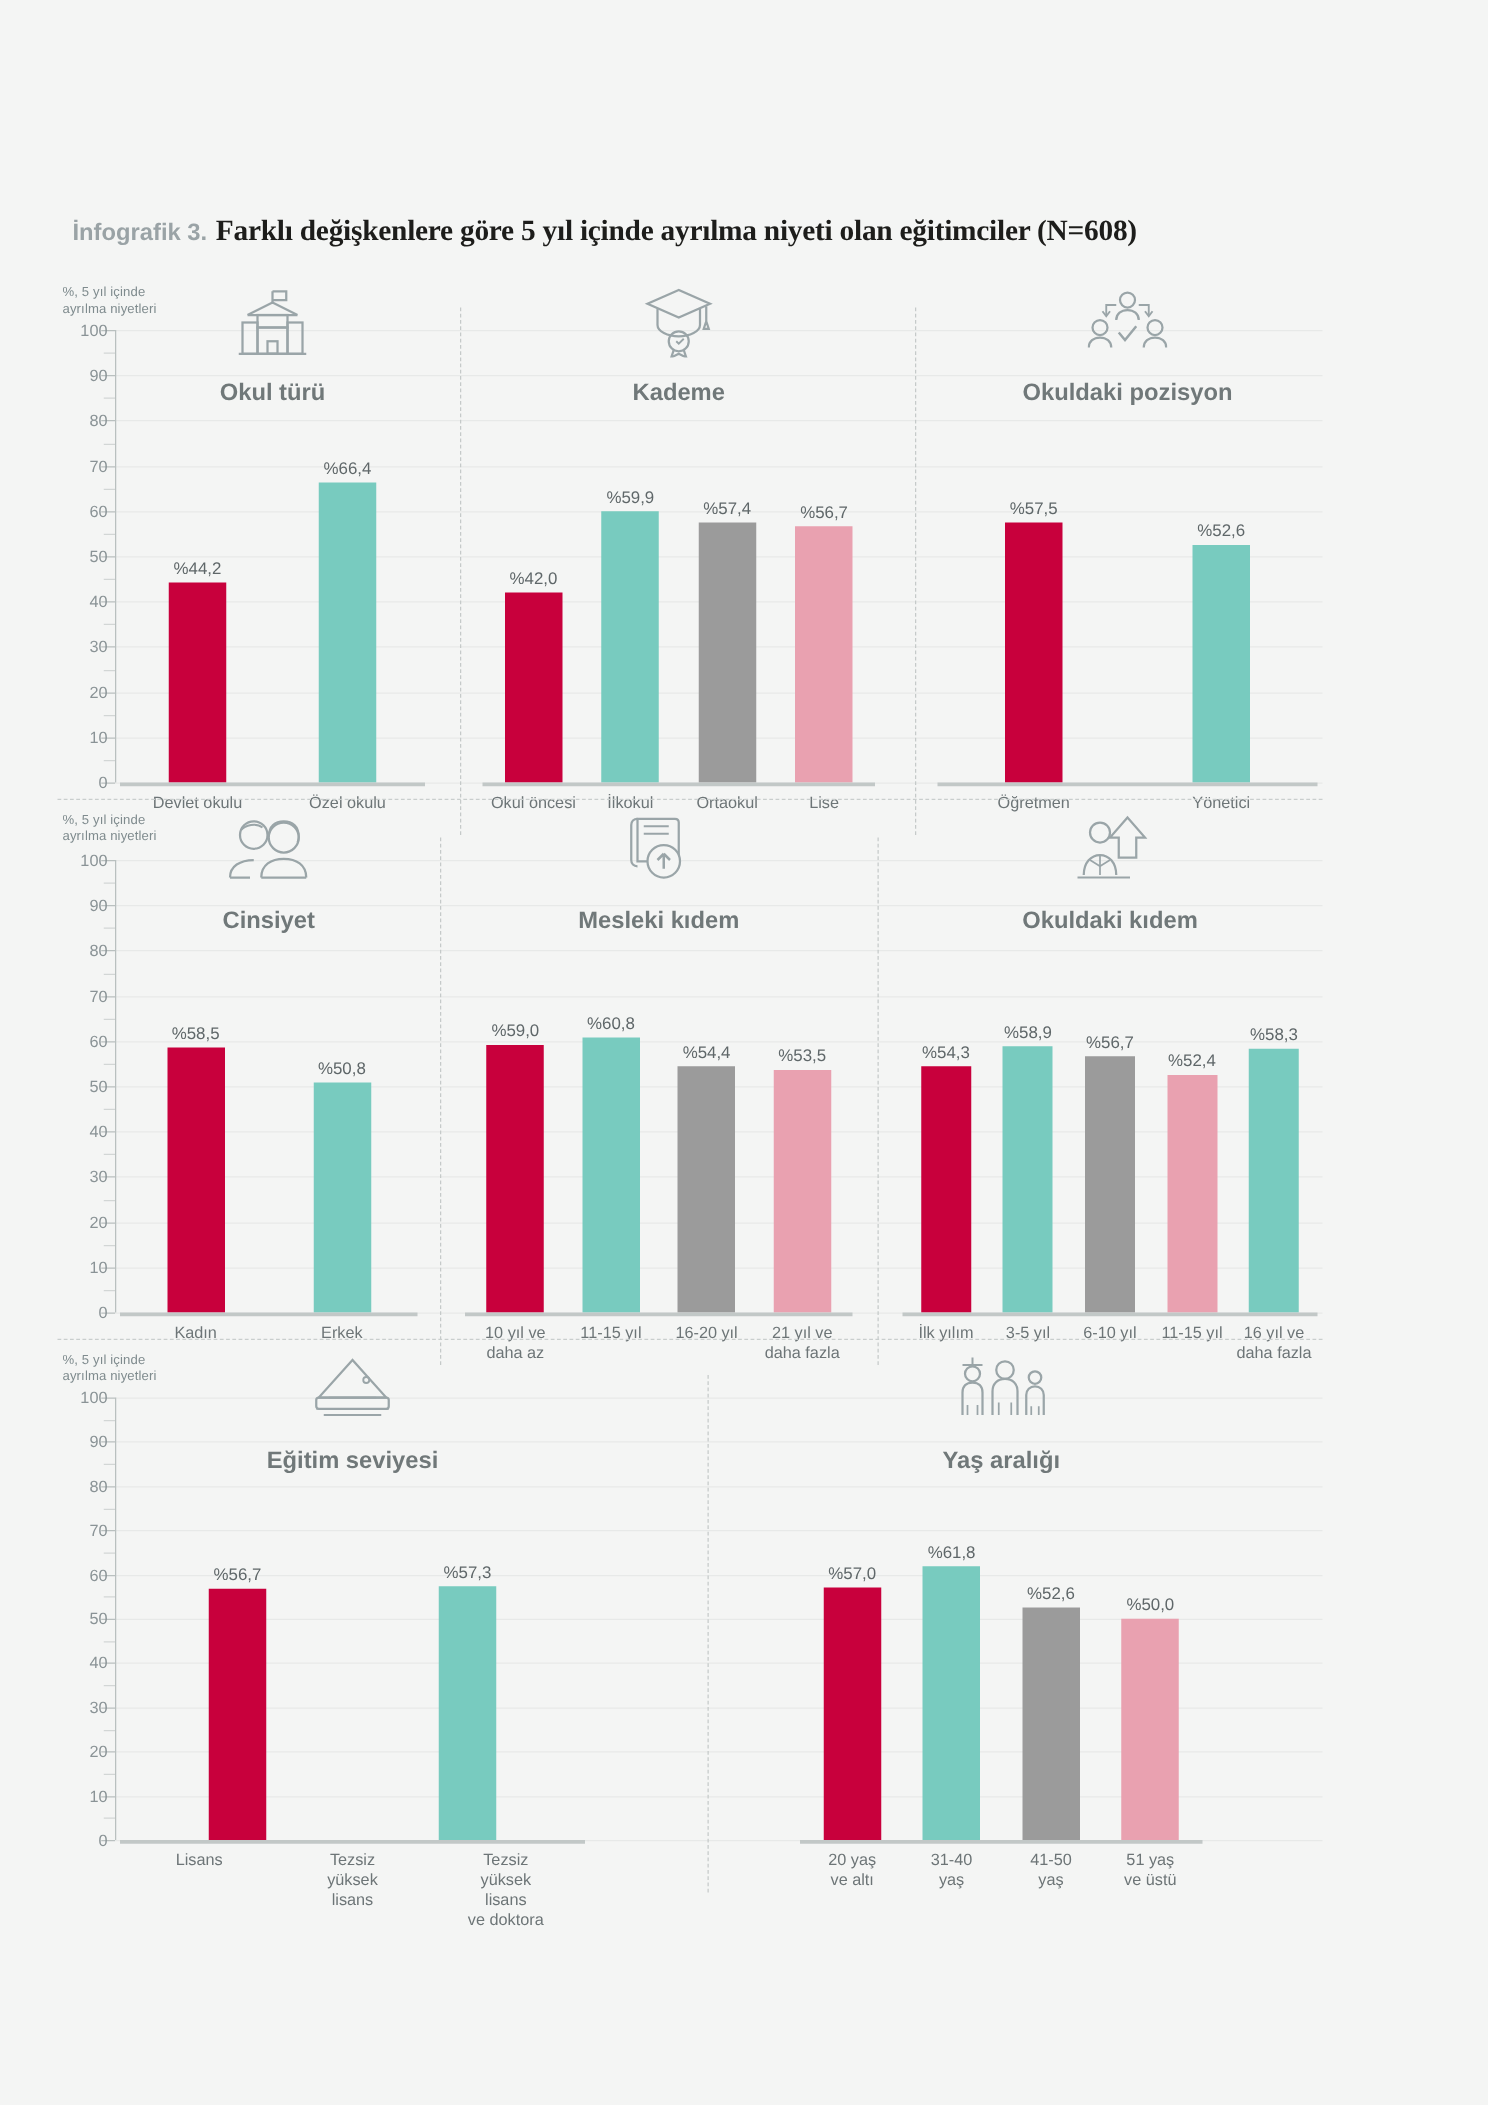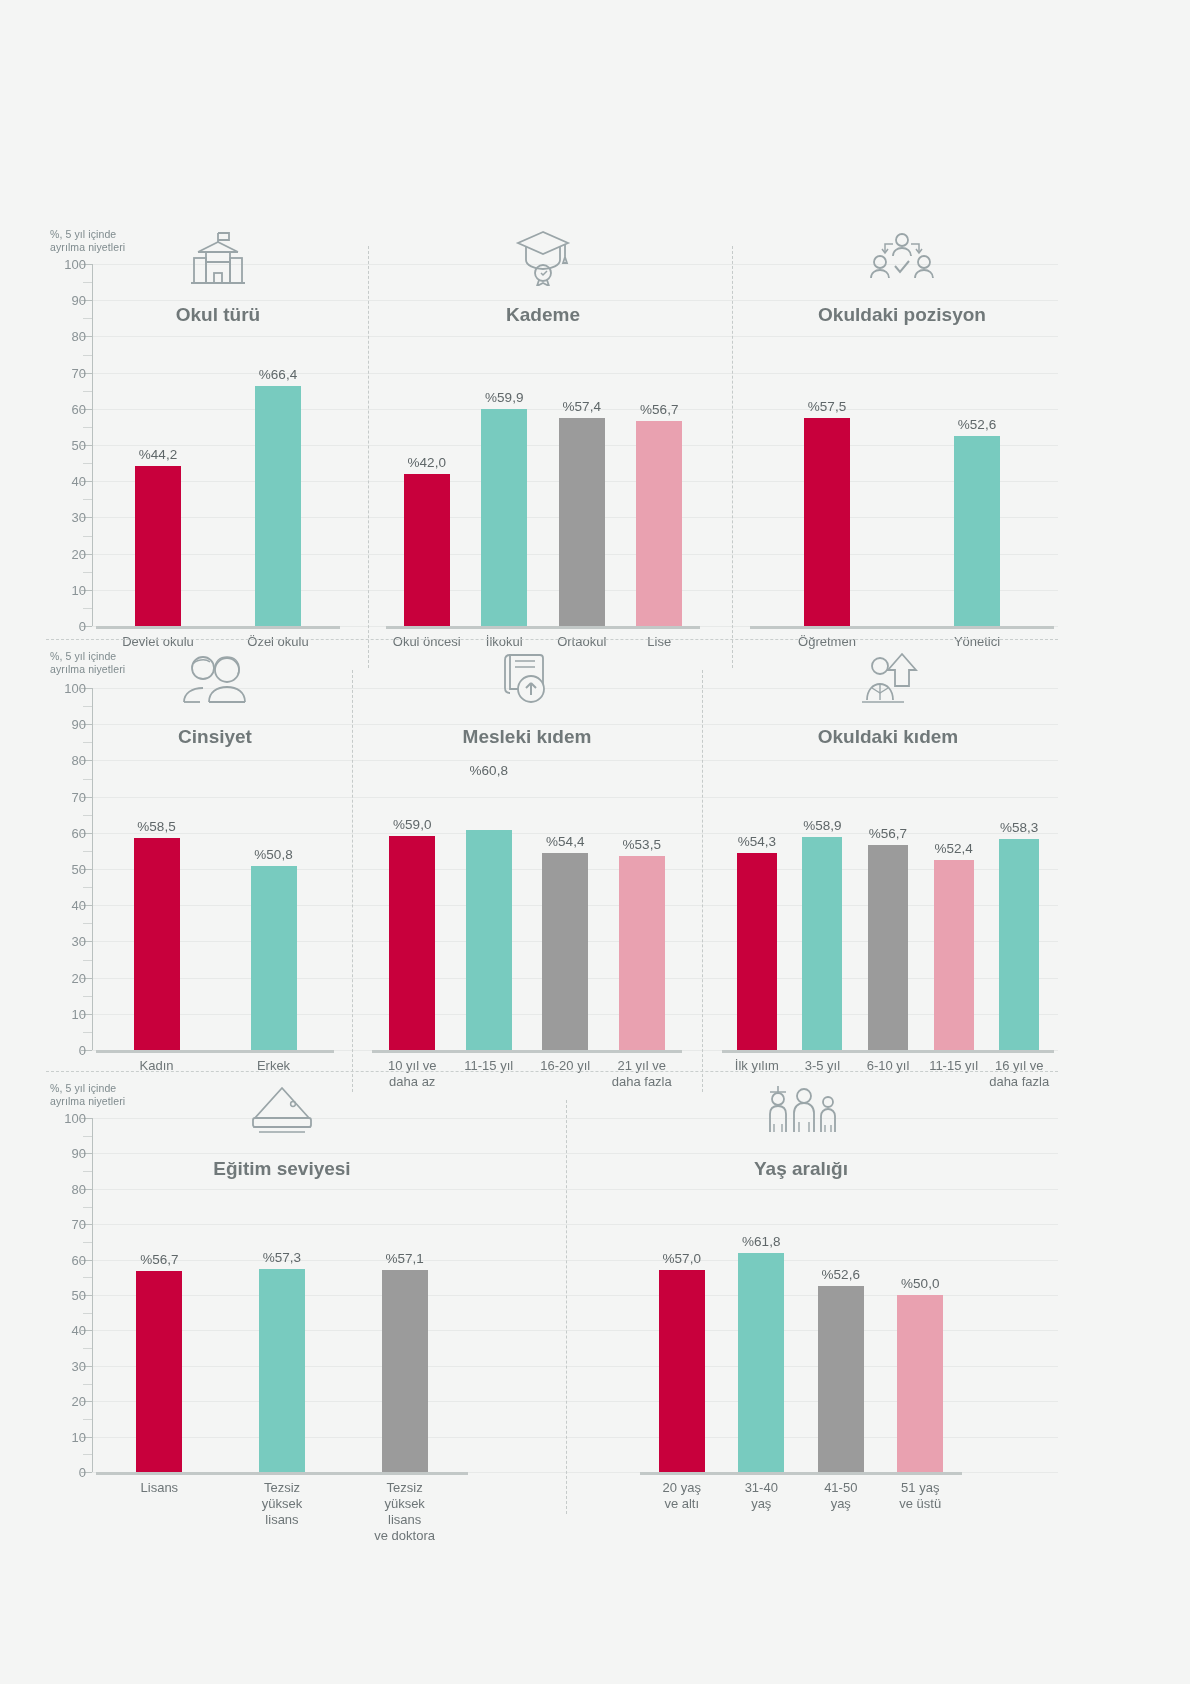--- a/index.html
+++ b/index.html
@@ -172,20 +172,24 @@
     line-height: 16px;
     color: #6d7577;
     white-space: pre-line;
   }
 </style>
 </head>
 <body>
 
 <div id="page">
 
+  <div class="title-wrap">
+    <span class="title-kicker">İnfografik 3.</span>
+    <span class="title-main">Farklı değişkenlere göre 5 yıl içinde ayrılma niyeti olan eğitimciler (N=608)</span>
+  </div>
 
   <div class="band" id="band1">
     <div class="axis-caption" style="top: 4px;">%, 5 yıl içinde
 ayrılma niyetleri</div>
     <div class="plot" id="plot1">
         <div class="gridline" style="top: 402px;"></div>
         <div class="major-tick" style="top: 402px; margin-left: -11px;"></div>
         <div class="ytick" style="top: 402px;">0</div>
         <div class="gridline" style="top: 365.8px;"></div>
         <div class="major-tick" style="top: 365.8px; margin-left: -11px;"></div>
@@ -437,21 +441,21 @@
           <circle cx="30" cy="39" r="13" fill="#f4f5f4"></circle>
           <path d="M30 45V33M30 33l-5 5M30 33l5 5" stroke-width="2"></path>
         </svg>
       </div>
       <div class="panel-title" style="top:80px;">Mesleki kıdem</div>
       <div class="bars" style="top: 42px; height: 362px; padding-left: 6px; padding-right: 6px;">
           <div class="bar-cell" style="width: 46px;">
             <div class="bar-value">%59,0</div>
             <div class="bar-rect" style="height: 213.58px; background: rgb(200, 0, 60);"></div>
           </div>
-          <div class="bar-cell" style="width: 46px; gap: 48px;">
+          <div class="bar-cell" style="width: 46px;">
             <div class="bar-value">%60,8</div>
             <div class="bar-rect" style="height: 220.096px; background: rgb(120, 203, 191);"></div>
           </div>
           <div class="bar-cell" style="width: 46px;">
             <div class="bar-value">%54,4</div>
             <div class="bar-rect" style="height: 196.928px; background: rgb(155, 155, 155);"></div>
           </div>
           <div class="bar-cell" style="width: 46px;">
             <div class="bar-value">%53,5</div>
             <div class="bar-rect" style="height: 193.67px; background: rgb(233, 161, 176);"></div>
@@ -581,24 +585,20 @@
       <div class="panel-title" style="top:80px;">Eğitim seviyesi</div>
       <div class="bars" style="top: 40px; height: 354px; padding-left: 6px; padding-right: 6px;">
           <div class="bar-cell" style="width: 46px;">
             <div class="bar-value">%56,7</div>
             <div class="bar-rect" style="height: 200.718px; background: rgb(200, 0, 60);"></div>
           </div>
           <div class="bar-cell" style="width: 46px;">
             <div class="bar-value">%57,3</div>
             <div class="bar-rect" style="height: 202.842px; background: rgb(120, 203, 191);"></div>
           </div>
-          <div class="bar-cell" style="width: 46px;">
-            <div class="bar-value">%57,1</div>
-            <div class="bar-rect" style="height: 202.134px; background: rgb(155, 155, 155);"></div>
-          </div>
         </div>
       <div class="baseline" style="top: 394px; left: 4px; width: 372px;"></div>
       <div class="xlabels" style="top: 402px; left: 0px; width: 380px; padding-left: 6px; padding-right: 6px;">
           <div class="xlabel" style="width: 76px;">Lisans</div>
           <div class="xlabel" style="width: 76px;">Tezsiz
 yüksek lisans</div>
           <div class="xlabel" style="width: 76px;">Tezsiz yüksek lisans
 ve doktora</div>
         </div>
     </div>

